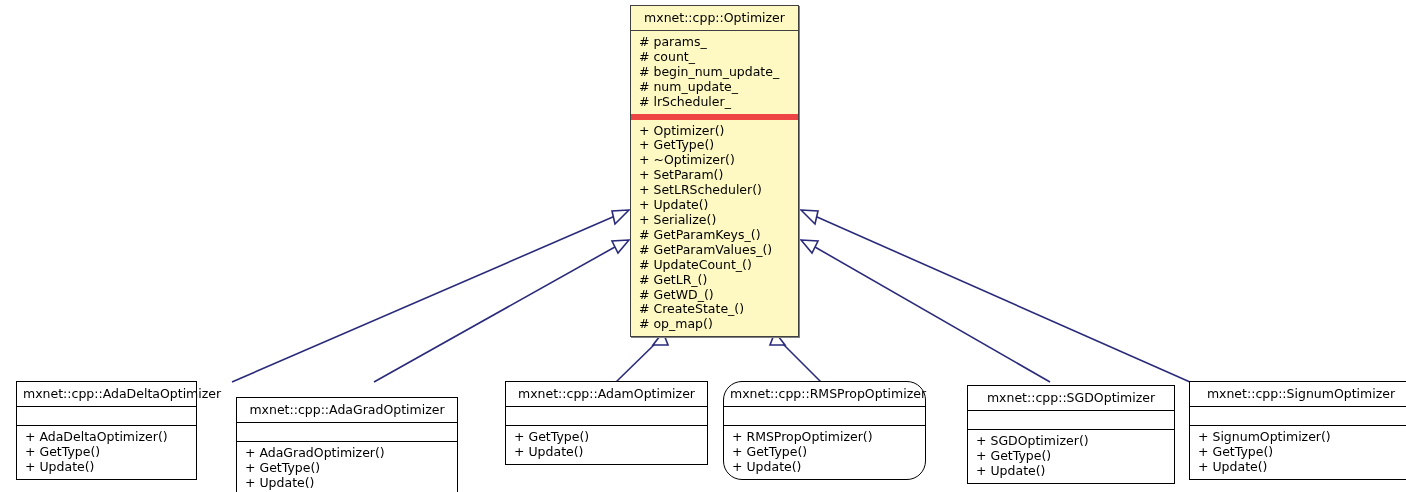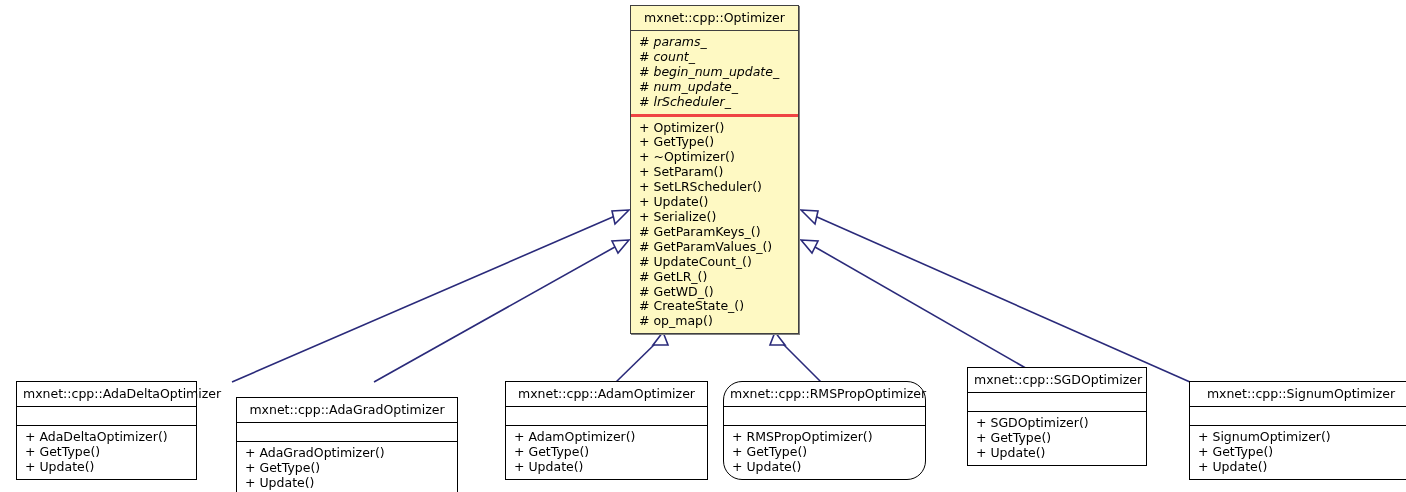--- a/index.html
+++ b/index.html
@@ -55,22 +55,21 @@
   }
   .uml-section {
     box-sizing: border-box;
     padding: 4px 0 4px 8px;
     font-size: 12.5px;
     color: #000000;
     line-height: 14.9px;
     white-space: nowrap;
   }
   .uml-class.base .uml-attrs {
-    border-bottom: 3px solid #ef4444;
-    font-style: italic;
+    border-bottom: 6px solid #ef4444;
   }
   .uml-class.derived .uml-attrs {
     border-bottom: 1px solid #000000;
     min-height: 19px;
     padding: 4px 0 4px 8px;
   }
   .uml-member {
     display: block;
     white-space: pre;
   }
@@ -157,37 +156,36 @@
       <span class="uml-member">+ AdaGradOptimizer()</span>
       <span class="uml-member">+ GetType()</span>
       <span class="uml-member">+ Update()</span>
     </div>
   </div>
 
   <div class="uml-class derived" style="left:497px; top:381px; width:203px;margin-left:8px;">
     <div class="uml-title">mxnet::cpp::AdamOptimizer</div>
     <div class="uml-section uml-attrs"></div>
     <div class="uml-section uml-methods">
-      <span class="uml-member">+ AdamOptimizer()</span>
       <span class="uml-member">+ GetType()</span>
       <span class="uml-member">+ Update()</span>
     </div>
   </div>
 
   <div class="uml-class derived" style="left:723px; top:381px; width:203px;border-radius:19px;">
     <div class="uml-title">mxnet::cpp::RMSPropOptimizer</div>
     <div class="uml-section uml-attrs"></div>
     <div class="uml-section uml-methods">
       <span class="uml-member">+ RMSPropOptimizer()</span>
       <span class="uml-member">+ GetType()</span>
       <span class="uml-member">+ Update()</span>
     </div>
   </div>
 
-  <div class="uml-class derived" style="left:967px; top:367px; width:180px;">
+  <div class="uml-class derived" style="left:967px; top:385px; width:208px;">
     <div class="uml-title">mxnet::cpp::SGDOptimizer</div>
     <div class="uml-section uml-attrs"></div>
     <div class="uml-section uml-methods">
       <span class="uml-member">+ SGDOptimizer()</span>
       <span class="uml-member">+ GetType()</span>
       <span class="uml-member">+ Update()</span>
     </div>
   </div>
 
   <div class="uml-class derived" style="left:1189px; top:381px; width:224px;">

